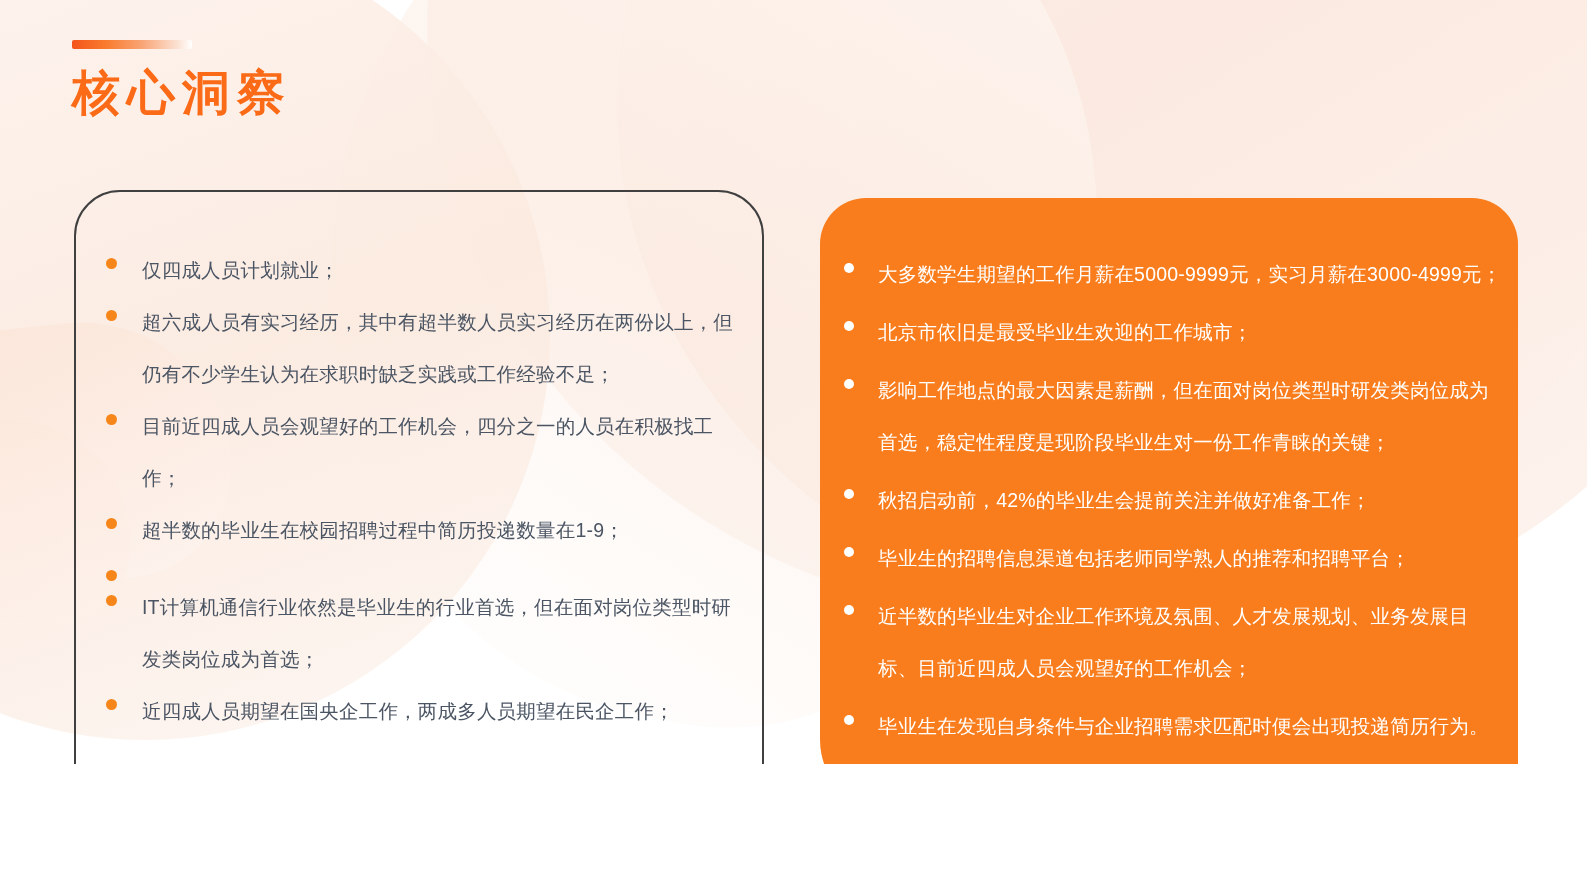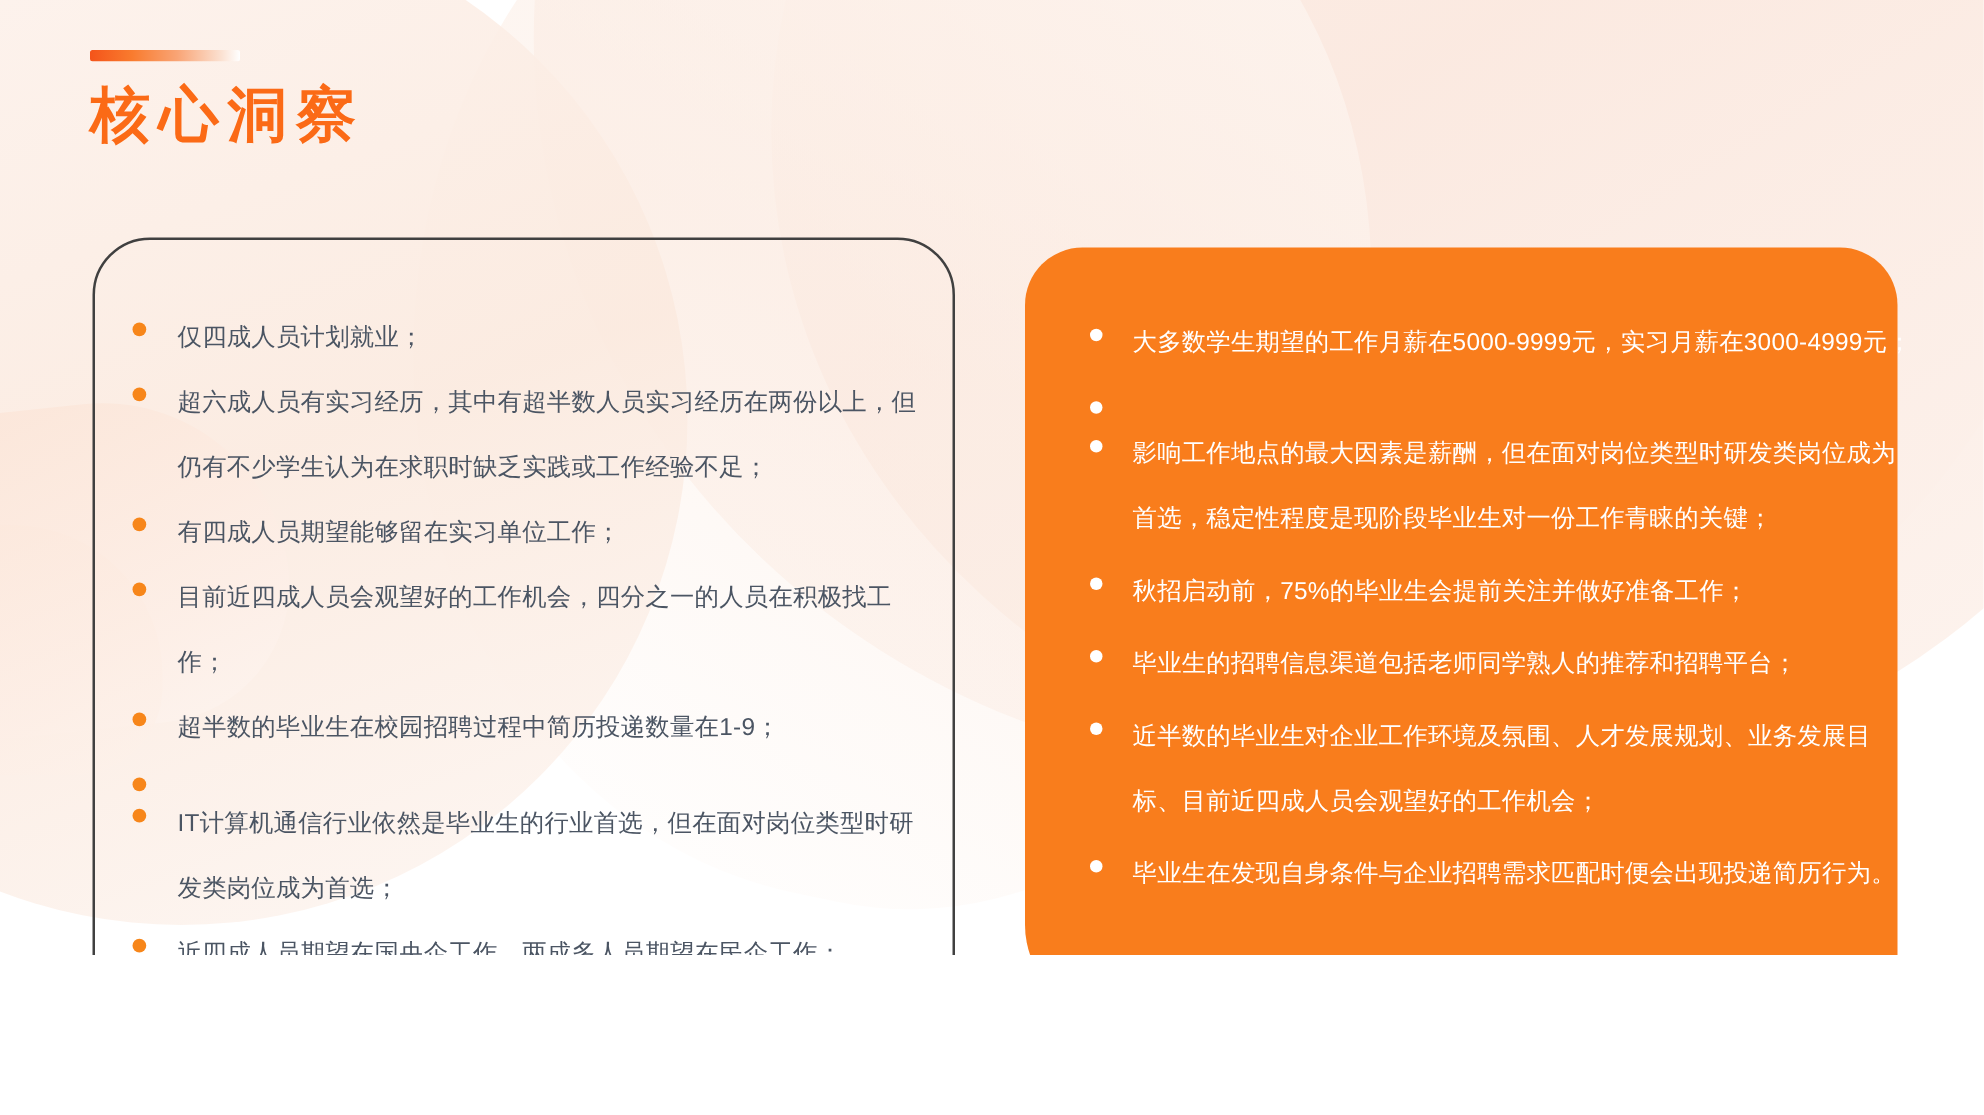--- a/index.html
+++ b/index.html
@@ -136,21 +136,21 @@
     position: absolute;
     left: 0;
     top: 0;
     width: 100%;
     box-sizing: border-box;
     list-style: none;
     margin: 0;
     padding: 0;
   }
   .card-left .bullet-list { padding: 52px 24px 0 30px; }
-  .card-right .bullet-list { padding: 50px 14px 0 24px; margin-left: 28px; }
+  .card-right .bullet-list { padding: 50px 14px 0 24px; }
 
   .bullet-item {
     display: flex;
     align-items: flex-start;
     margin-bottom: 6px;
   }
   .bullet-dot {
     flex: 0 0 auto;
     width: 11px;
     height: 11px;
@@ -196,24 +196,20 @@
       <li class="bullet-item">
         <span class="bullet-dot"></span>
         <span class="bullet-text">仅四成人员计划就业；</span>
       </li>
       <li class="bullet-item">
         <span class="bullet-dot"></span>
         <span class="bullet-text">超六成人员有实习经历，其中有超半数人员实习经历在两份以上，但仍有不少学生认为在求职时缺乏实践或工作经验不足；</span>
       </li>
       <li class="bullet-item">
         <span class="bullet-dot"></span>
-        <span class="bullet-text">有四成人员期望能够留在实习单位工作；</span>
-      </li>
-      <li class="bullet-item">
-        <span class="bullet-dot"></span>
         <span class="bullet-text">目前近四成人员会观望好的工作机会，四分之一的人员在积极找工作；</span>
       </li>
       <li class="bullet-item">
         <span class="bullet-dot"></span>
         <span class="bullet-text">超半数的毕业生在校园招聘过程中简历投递数量在1-9；</span>
       </li>
       <li class="bullet-item">
         <span class="bullet-dot"></span>
       </li>
       <li class="bullet-item">
@@ -228,28 +224,29 @@
   </div>
 
   <div class="card card-right">
     <ul class="bullet-list">
       <li class="bullet-item">
         <span class="bullet-dot"></span>
         <span class="bullet-text">大多数学生期望的工作月薪在5000-9999元，实习月薪在3000-4999元；</span>
       </li>
       <li class="bullet-item">
         <span class="bullet-dot"></span>
+        <span class="bullet-text">北京市依旧是最受毕业生欢迎的工作城市；</span>
       </li>
       <li class="bullet-item">
         <span class="bullet-dot"></span>
         <span class="bullet-text">影响工作地点的最大因素是薪酬，但在面对岗位类型时研发类岗位成为首选，稳定性程度是现阶段毕业生对一份工作青睐的关键；</span>
       </li>
       <li class="bullet-item">
         <span class="bullet-dot"></span>
-        <span class="bullet-text">秋招启动前，75%的毕业生会提前关注并做好准备工作；</span>
+        <span class="bullet-text">秋招启动前，42%的毕业生会提前关注并做好准备工作；</span>
       </li>
       <li class="bullet-item">
         <span class="bullet-dot"></span>
         <span class="bullet-text">毕业生的招聘信息渠道包括老师同学熟人的推荐和招聘平台；</span>
       </li>
       <li class="bullet-item">
         <span class="bullet-dot"></span>
         <span class="bullet-text">近半数的毕业生对企业工作环境及氛围、人才发展规划、业务发展目标、目前近四成人员会观望好的工作机会；</span>
       </li>
       <li class="bullet-item">

